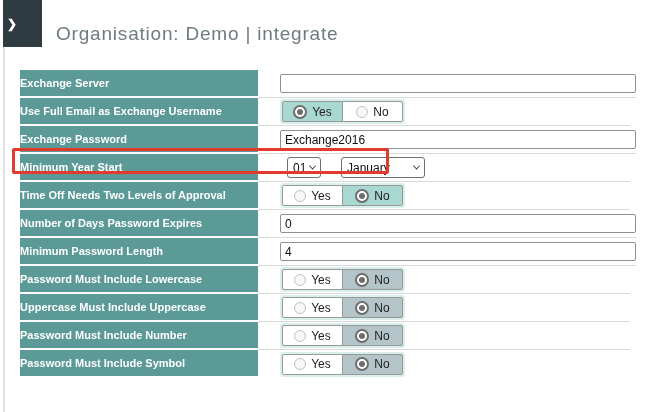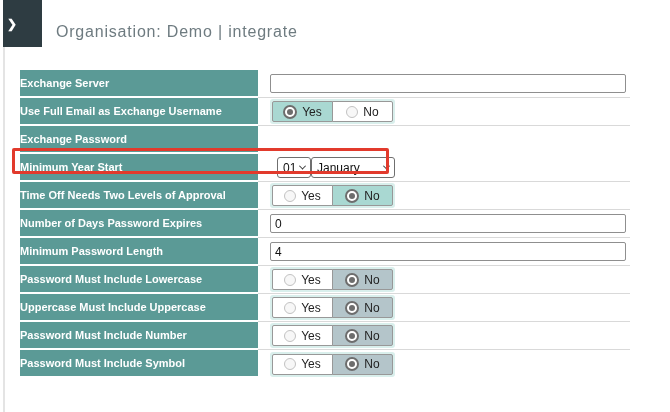--- a/index.html
+++ b/index.html
@@ -16,37 +16,37 @@
     position:absolute; left:3px; top:0; width:39px; height:47px;
     background:var(--sidebar-dark,#2e3c42);
     display:flex; align-items:center;
   }
   .side-chev {
     color:#fff; font-size:12px; font-weight:bold; padding-left:4px; line-height:1;
     cursor:pointer;
   }
   .page-title {
     position:absolute; left:56px; top:23px;
-    font-size:16px; letter-spacing:0.8px; color:var(--title-text,#6e7b80);
+    font-size:19px; letter-spacing:0.8px; color:var(--title-text,#6e7b80);
   }
   .settings-table {
     position:absolute; left:20px; top:70px; width:610px;
   }
   .row { display:flex; height:28px; }
   .label-cell {
     width:238px; flex:0 0 238px;
     background:var(--teal,#5b9a96);
     border-bottom:2px solid #fff;
     display:flex; align-items:center;
     color:var(--label-text,#fff); font-size:11px; font-weight:bold;
   }
   .value-cell {
     flex:1; display:flex; align-items:center;
     border-bottom:1px solid var(--row-line,#d9d9d9);
-    padding-left:12px;
+    padding-left:22px;
   }
   .row:last-child .value-cell { border-bottom:none; }
   .txt {
     width:356px; height:19px;
     border:1px solid var(--input-border,#8f8f8f); border-radius:2px;
     font-family:"Liberation Sans", sans-serif; font-size:12px; color:#111;
     padding:1px 4px; outline:none; background:#fff;
   }
   
   .yesno {
@@ -70,21 +70,21 @@
   }
   .rb.on { border:2px solid #6d6d6d; background:#fff; width:14px; height:14px; }
   .rb.on .dot { width:6px; height:6px; border-radius:50%; background:#6d6d6d; }
   
   .sel-box {
     height:21px; border:1px solid #6f6f6f; border-radius:3px; background:#fff;
     display:inline-flex; align-items:center; justify-content:space-between;
     font-size:12px; color:#111; padding:0 5px; cursor:pointer;
   }
   .sel-box.day { width:34px; margin-left:7px; }
-  .sel-box.month { width:84px; margin-left:0; }
+  .sel-box.month { width:84px; margin-left:20px; }
   .chev {
     width:5px; height:5px; flex:0 0 5px;
     border-right:1.6px solid #333; border-bottom:1.6px solid #333;
     transform:rotate(45deg) translate(-1px,-1px);
   }
   .highlight-box {
     position:absolute; left:12px; top:148px; width:377px; height:26px;
     border:3px solid var(--highlight-red,#e23a2c); border-radius:2px;
     pointer-events:none; z-index:5;
   }
@@ -126,20 +126,23 @@
           <div class="opt">
             <span class="rb"></span>
             <span>No</span>
           </div>
         </div>
       </div>
     </div>
 
     <div class="row">
       <div class="label-cell">Exchange Password</div>
+      <div class="value-cell">
+        <input class="txt" type="text" value="Exchange2016" style="">
+      </div>
     </div>
 
     <div class="row">
       <div class="label-cell">Minimum Year Start</div>
       <div class="value-cell">
         <div class="sel-box day">
           <span>01</span>
           <span class="chev"></span>
         </div>
         <div class="sel-box month">

